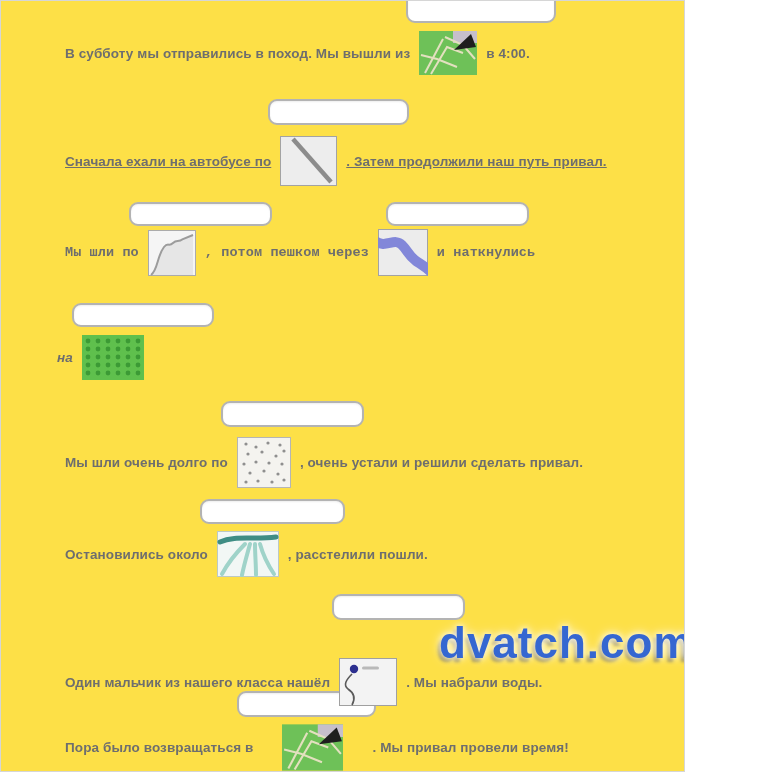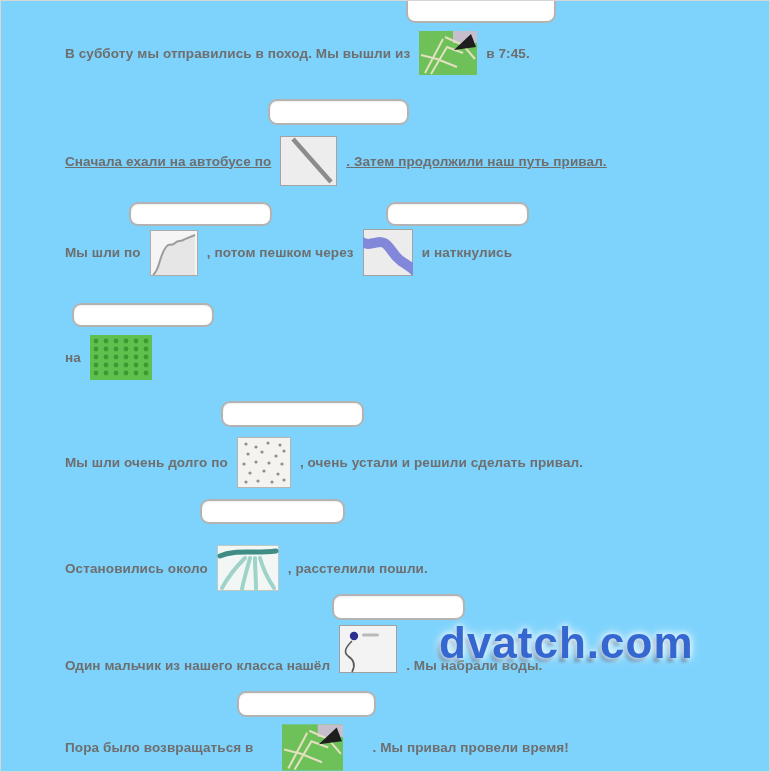--- a/index.html
+++ b/index.html
@@ -1,20 +1,20 @@
 <!DOCTYPE html>
 <html><head>
 <meta charset="utf-8">
 <style>
   html,body{margin:0;padding:0;background:#fff;}
   .page{
     position:relative;
-    width:770px;height:772px;
+    width:685px;height:772px;
     box-sizing:border-box;
-    background:#7dd3fc;
+    background:#fde047;
     border:1px solid #d6d6d6;
     overflow:hidden;
     font-family:"Liberation Sans","DejaVu Sans",sans-serif;
     padding-left:12px;
   }
   
   .box{
     position:absolute;
     background:#fff;
     border:2px solid #b3b3b3;
@@ -33,25 +33,25 @@
   #box9{left:236px;top:690px;width:139px;height:26px;}
   
   .line{
     position:absolute;
     display:flex;align-items:center;gap:9px;
     color:#6e6e6e;font-size:13.5px;font-weight:600;
     white-space:nowrap;letter-spacing:0.1px;
   }
   #line1{left:64px;top:30px;height:44px;}
   #line2{left:64px;top:135px;height:50px;text-decoration:underline;}
-  #line3{left:64px;top:228px;height:47px;}
-  #line4{left:64px;top:334px;height:45px;}
+  #line3{left:64px;top:228px;height:47px;font-family:Liberation Mono, monospace;}
+  #line4{left:56px;top:334px;height:45px;font-style:italic;}
   #line5{left:64px;top:436px;height:51px;}
-  #line6{left:64px;top:544px;height:46px;}
-  #line7{left:64px;top:624px;height:48px;align-items:flex-end;}
+  #line6{left:64px;top:530px;height:46px;}
+  #line7{left:64px;top:657px;height:48px;}
   #line8{left:64px;top:721px;height:51px;gap:29px;}
   .icon{display:inline-flex;line-height:0;}
   .icon svg{display:block;}
   
   .watermark{
     position:absolute;left:438px;top:617px;z-index:9;
     font-size:44px;font-weight:700;letter-spacing:1px;
     color:#3567d1;white-space:nowrap;
     text-shadow:
       0 0 6px rgba(255,255,255,0.95),
@@ -82,21 +82,21 @@
         <rect x="34" width="24" height="12" fill="#c6bfcb"></rect>
         <g fill="none" stroke="#e3e0bf" stroke-width="2">
           <path d="M6 42 L24 8"></path>
             <path d="M12 43 L28 16 L44 22"></path>
           <path d="M2 24 L18 28 L38 36"></path>
             <path d="M26 6 L44 14 L56 28"></path>
         </g>
         <polygon points="35,19 52,3 57,16" fill="#1e1e1e"></polygon>
       </svg>
     </span>
-    <span>в 7:45.</span>
+    <span>в 4:00.</span>
   </div>
 
   <div class="line" id="line2">
     <span>Сначала ехали на автобусе по</span>
     <span class="icon">
       <svg width="57" height="50" viewBox="0 0 57 50">
         <rect x="0.5" y="0.5" width="56" height="49" fill="#ededed" stroke="#a3a3a3"></rect>
         <line x1="13" y1="3" x2="51" y2="46" stroke="#8c8c8c" stroke-width="4.5"></line>
       </svg>
     </span>

